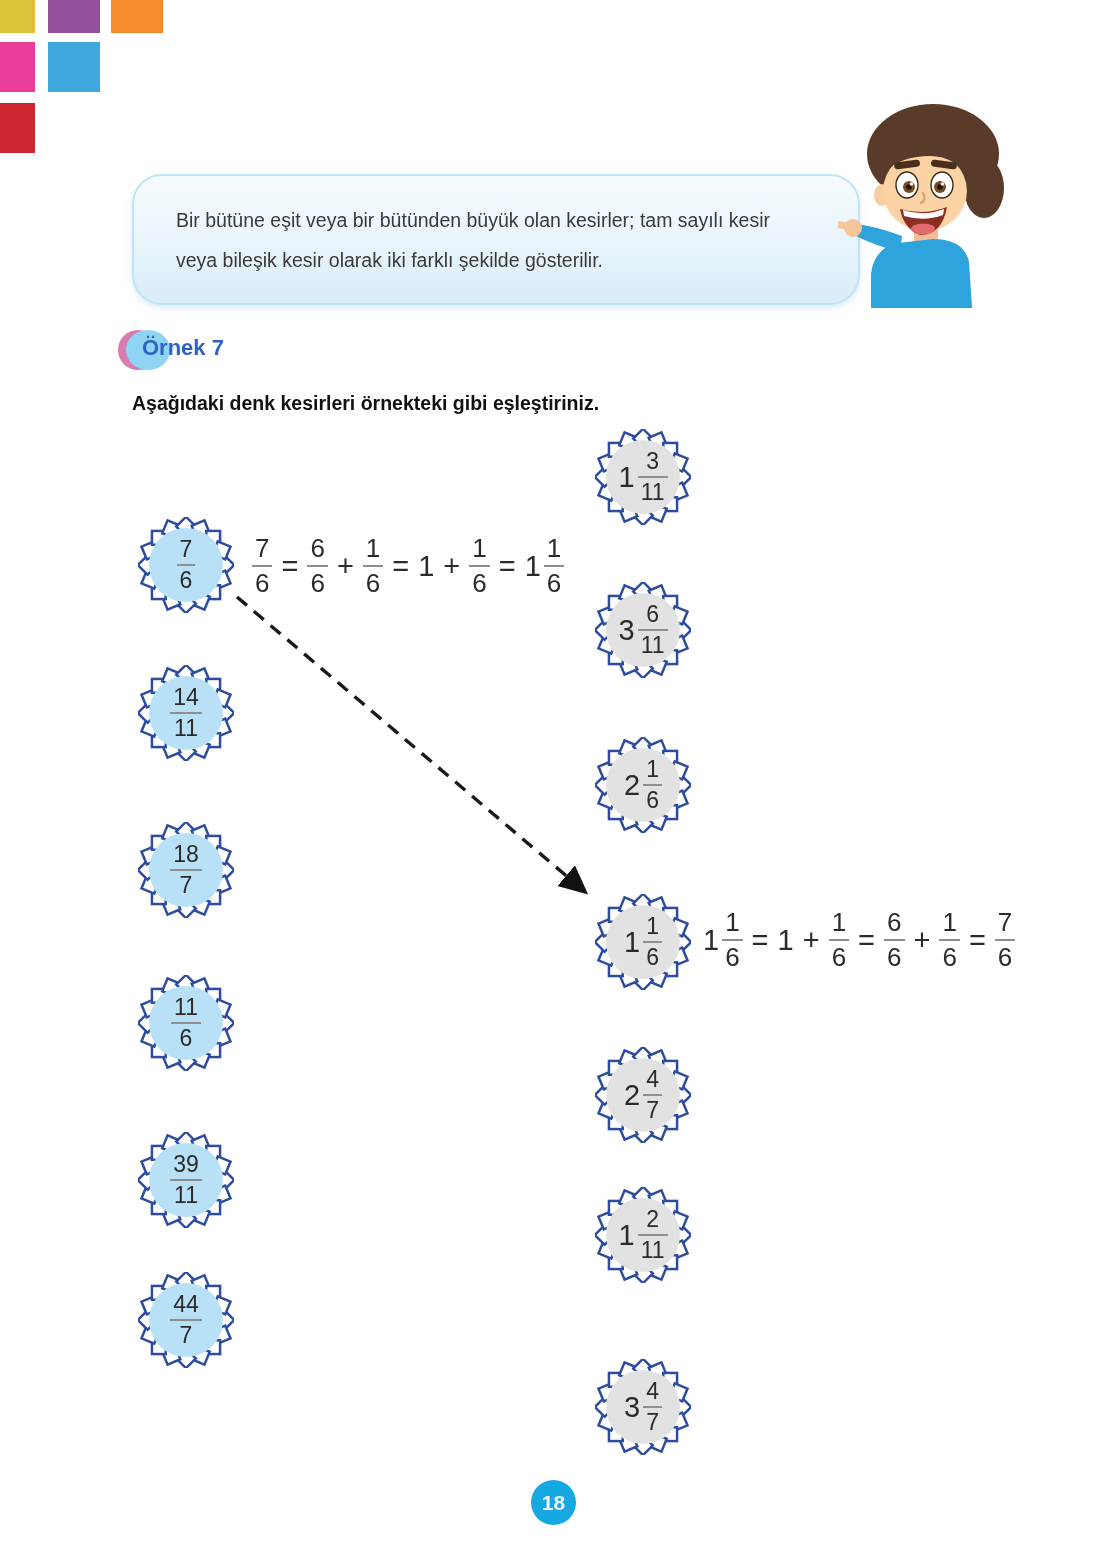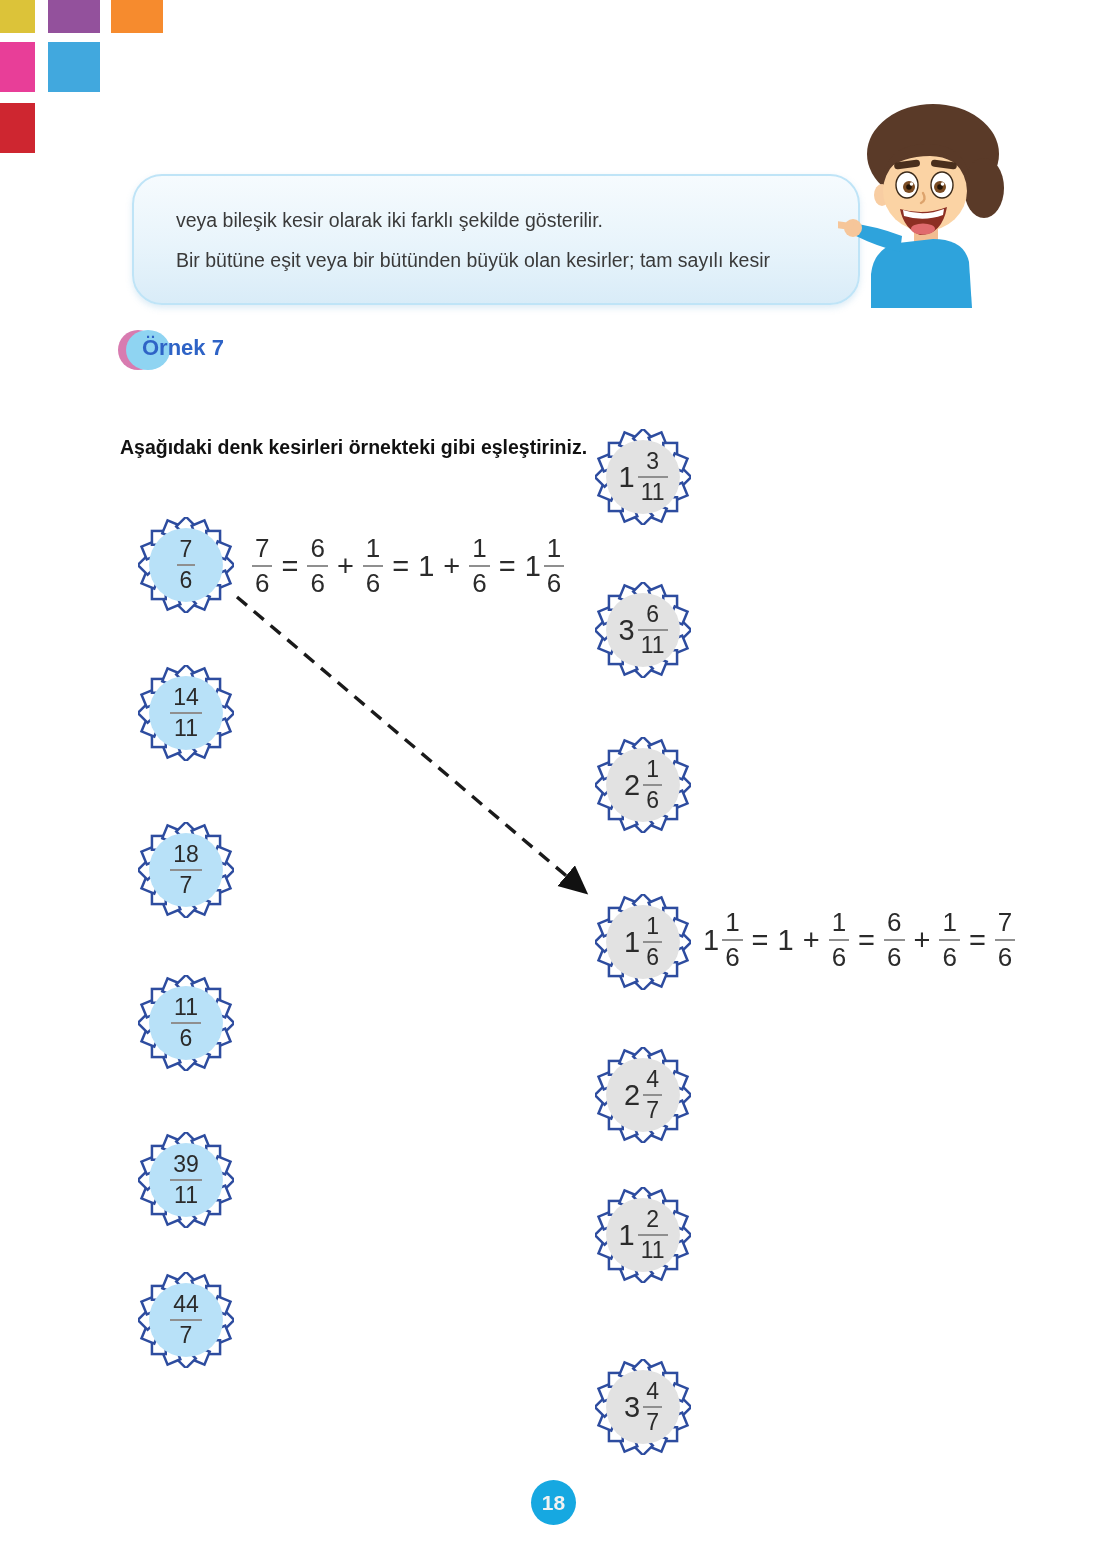--- a/index.html
+++ b/index.html
@@ -34,22 +34,22 @@
   
   .example-row { position:absolute; left:117px; top:328px; z-index:2; }
   .example-icon { position:absolute; left:0; top:0; }
   .example-label {
     position:absolute; left:25px; top:7px; font-size:22px; font-weight:bold;
     white-space:nowrap;
   }
 
   
   .instruction {
-    position:absolute; left:120px; top:392px;
-    font-size:19.5px; font-weight:bold; color:#111;margin-top:44px;
+    position:absolute; left:132px; top:392px;
+    font-size:19.5px; font-weight:bold; color:#111;
   }
 
   
   .badge { position:absolute; width:96px; height:96px; }
   .badge svg { position:absolute; left:0; top:0; }
   .badge-content {
     position:absolute; left:0; top:0; width:96px; height:96px;
     display:flex; align-items:center; justify-content:center; color:#2b2b2b;
   }
   .badge-content .whole { font-size:29px; margin-right:3px; }
@@ -88,22 +88,22 @@
       <div class="decor-sq" style="left: 0px; top: 0px; width: 35px; height: 33px; background: rgb(220, 195, 57);"></div>
       <div class="decor-sq" style="left: 48px; top: 0px; width: 52px; height: 33px; background: rgb(147, 81, 156);"></div>
       <div class="decor-sq" style="left: 111px; top: 0px; width: 52px; height: 33px; background: rgb(246, 139, 46);"></div>
       <div class="decor-sq" style="left: 0px; top: 42px; width: 35px; height: 50px; background: rgb(232, 62, 152);"></div>
       <div class="decor-sq" style="left: 48px; top: 42px; width: 52px; height: 50px; background: rgb(65, 168, 222);"></div>
       <div class="decor-sq" style="left: 0px; top: 103px; width: 35px; height: 50px; background: rgb(206, 38, 48);"></div>
     </div>
 
 
   <div class="speech-bubble" id="speech-bubble">
+      <div class="bubble-line">Bir bütüne eşit veya bir bütünden büyük olan kesirler; tam sayılı kesir</div>
       <div class="bubble-line">veya bileşik kesir olarak iki farklı şekilde gösterilir.</div>
-      <div class="bubble-line">Bir bütüne eşit veya bir bütünden büyük olan kesirler; tam sayılı kesir</div>
     </div>
 
   <svg class="boy" viewBox="0 0 175 212">
 
     <ellipse cx="95" cy="58" rx="66" ry="50" fill="#5a3a28"></ellipse>
     <ellipse cx="146" cy="92" rx="20" ry="30" fill="#5a3a28"></ellipse>
 
     <rect x="76" y="124" width="24" height="24" fill="#f2bd92"></rect>
     <path d="M33,212 L33,178 Q36,152 60,147 L95,143 Q126,143 131,166 L134,212 Z" fill="#2ea3dc"></path>
 

